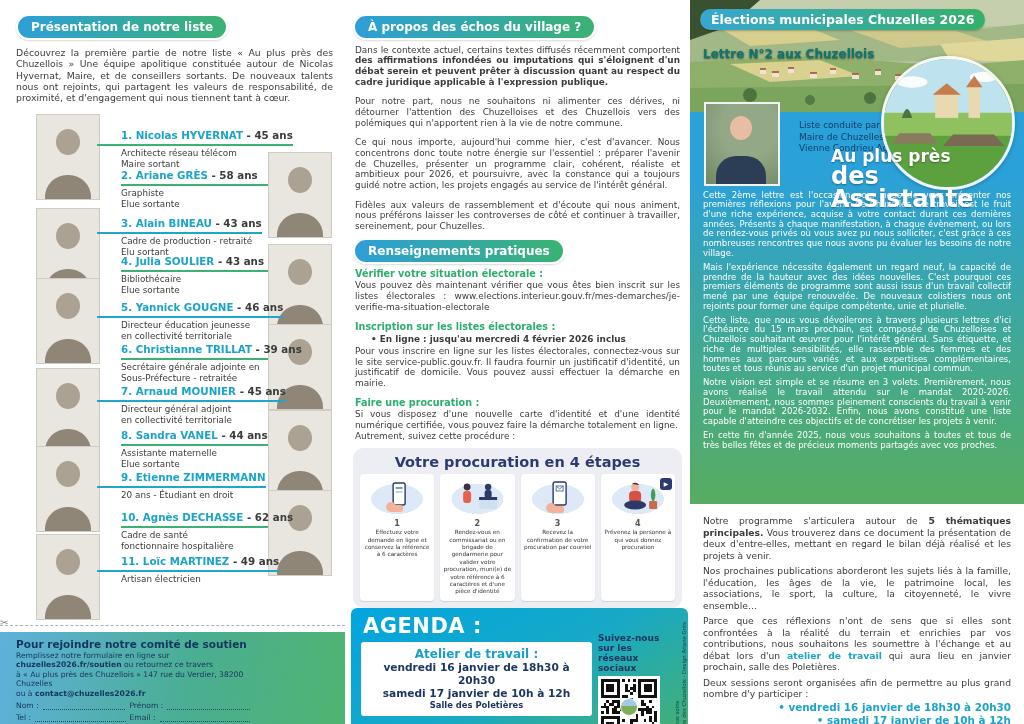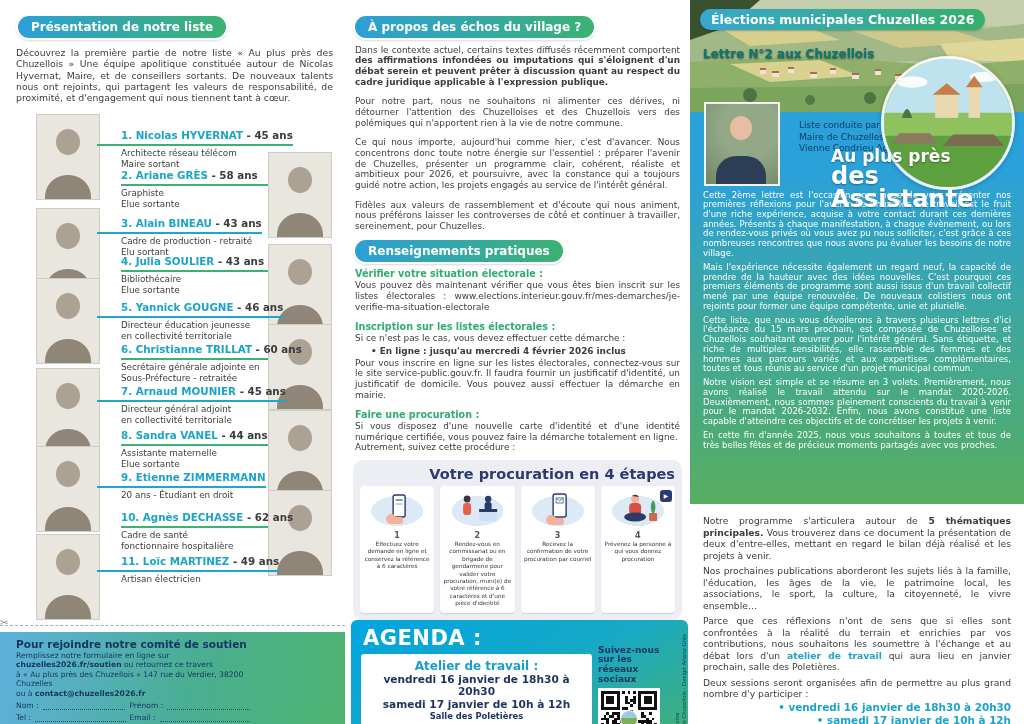--- a/index.html
+++ b/index.html
@@ -37,21 +37,21 @@
   .coupon b{font-weight:bold;}
   .formline{display:flex;align-items:flex-end;font-size:7.6px;margin-top:3px;width:238px;}
   .dots{flex:1;border-bottom:1.2px dotted #27496f;margin:0 4px;height:7px;}
   
   .col-mid{position:absolute;left:345px;top:0;width:345px;height:724px;box-sizing:border-box;
            padding:14px 8px 0 8px;display:flex;flex-direction:column;}
   .col-mid p{font-size:8.9px;line-height:1.2;text-align:justify;margin:4.5px 2px;}
   .gh{color:#2eae6e;font-weight:bold;font-size:9.6px;margin:4px 2px 1px 2px;}
   .mbul{font-weight:bold;font-size:8.9px;margin:0 0 0 18px;line-height:1.35;}
   .procbox{flex-shrink:0;background:#ededf4;border-radius:10px;margin:4px 0 0 0;padding:5px 7px 7px 7px;position:relative;}
-  .procbox h2{margin:1px 0 4px 0;text-align:right;color:#2b3a70;font-size:14.5px;}
+  .procbox h2{margin:1px 0 4px 0;text-align:center;color:#2b3a70;font-size:14.5px;}
   .steps{display:flex;gap:6px;}
   .step{background:#fff;border-radius:4px;flex:1;padding:3px 3px 5px 3px;text-align:center;box-shadow:0 1px 1px rgba(0,0,0,.12);}
   .art{height:40px;position:relative;border-radius:4px;background:radial-gradient(ellipse 26px 15px at 50% 55%,#dde9f6 0 99%,transparent 100%);}
   .stepnum{font-size:8px;font-weight:bold;color:#555;margin:2px 0 1px 0;}
   .stepcap{font-size:5.7px;line-height:1.3;color:#333;}
   .playbtn{position:absolute;right:10px;top:30px;width:12px;height:12px;border-radius:3px;background:#2b3a70;color:#fff;
            font-size:6px;line-height:12px;text-align:center;}
   
   .agenda{flex-shrink:0;margin-top:auto;height:178px;margin-left:-2px;margin-right:-6px;
           background:linear-gradient(150deg,#01a5e0 0%,#17a9c6 45%,#58b254 100%);
@@ -137,21 +137,21 @@
           </div>
       </div>
       <div class="cand pL lc-c" style="--px:20px;--py:170px;--ty:188px">
         <div class="ph"></div>
         <div class="ct"><div class="nameRow"><span class="cname">5. Yannick GOUGNE</span><span class="cage"> - 46 ans</span></div>
         <div class="cdesc"><span>Directeur éducation jeunesse</span><br><span>en collectivité territoriale</span></div></div>
       </div>
       <div class="cand pR lc-g" style="--px:252px;--py:216px;--ty:230px">
         <div class="ph"></div>
         <div class="ct">
-            <div class="nameRow"><span class="cname">6. Christianne TRILLAT</span><span class="cage"> - 60 ans</span></div>
+            <div class="nameRow"><span class="cname">6. Christianne TRILLAT</span><span class="cage"> - 39 ans</span></div>
         <div class="cdesc"><span>Secrétaire générale adjointe en</span><br><span>Sous-Préfecture - retraitée</span></div>
           </div>
       </div>
       <div class="cand pL lc-c" style="--px:20px;--py:260px;--ty:272px">
         <div class="ph"></div>
         <div class="ct"><div class="nameRow"><span class="cname">7. Arnaud MOUNIER</span><span class="cage"> - 45 ans</span></div>
         <div class="cdesc"><span>Directeur général adjoint</span><br><span>en collectivité territoriale</span></div></div>
       </div>
       <div class="cand pR lc-g" style="--px:252px;--py:302px;--ty:316px">
         <div class="ph"></div>
@@ -209,21 +209,20 @@
     <div><span class="pill">À propos des échos du village ?</span></div>
     <p><span>Dans le contexte actuel, certains textes diffusés récemment comportent </span><b>des affirmations infondées ou imputations qui s'éloignent d'un débat serein et peuvent prêter à discussion quant au respect du cadre juridique applicable à l'expression publique.</b></p>
     <p>Pour notre part, nous ne souhaitons ni alimenter ces dérives, ni détourner l'attention des Chuzelloises et des Chuzellois vers des polémiques qui n'apportent rien à la vie de notre commune.</p>
     <p>Ce qui nous importe, aujourd'hui comme hier, c'est d'avancer. Nous concentrons donc toute notre énergie sur l'essentiel : préparer l'avenir de Chuzelles, présenter un programme clair, cohérent, réaliste et ambitieux pour 2026, et poursuivre, avec la constance qui a toujours guidé notre action, les projets engagés au service de l'intérêt général.</p>
     <p>Fidèles aux valeurs de rassemblement et d'écoute qui nous animent, nous préférons laisser les controverses de côté et continuer à travailler, sereinement, pour Chuzelles.</p>
 
     <div style="margin-top:2px"><span class="pill">Renseignements pratiques</span></div>
     <div class="gh">Vérifier votre situation électorale :</div>
     <p style="margin-top:0">Vous pouvez dès maintenant vérifier que vous êtes bien inscrit sur les listes électorales : www.elections.interieur.gouv.fr/mes-demarches/je-verifie-ma-situation-electorale</p>
     <div class="gh">Inscription sur les listes électorales :</div>
-    <p style="margin-top:0;margin-bottom:1px">Si ce n'est pas le cas, vous devez effectuer cette démarche :</p>
     <div class="mbul">• En ligne : jusqu'au mercredi 4 février 2026 inclus</div>
     <p style="margin-top:1px">Pour vous inscrire en ligne sur les listes électorales, connectez-vous sur le site service-public.gouv.fr. Il faudra fournir un justificatif d'identité, un justificatif de domicile. Vous pouvez aussi effectuer la démarche en mairie.</p>
     <div class="gh">Faire une procuration :</div>
     <p style="margin:0 2px">Si vous disposez d'une nouvelle carte d'identité et d'une identité numérique certifiée, vous pouvez faire la démarche totalement en ligne.</p>
     <p style="margin:0 2px 3px 2px">Autrement, suivez cette procédure :</p>
 
     <div class="procbox">
       <h2>Votre procuration en 4 étapes</h2>
       <div class="playbtn">▶</div>
       <div class="steps">

